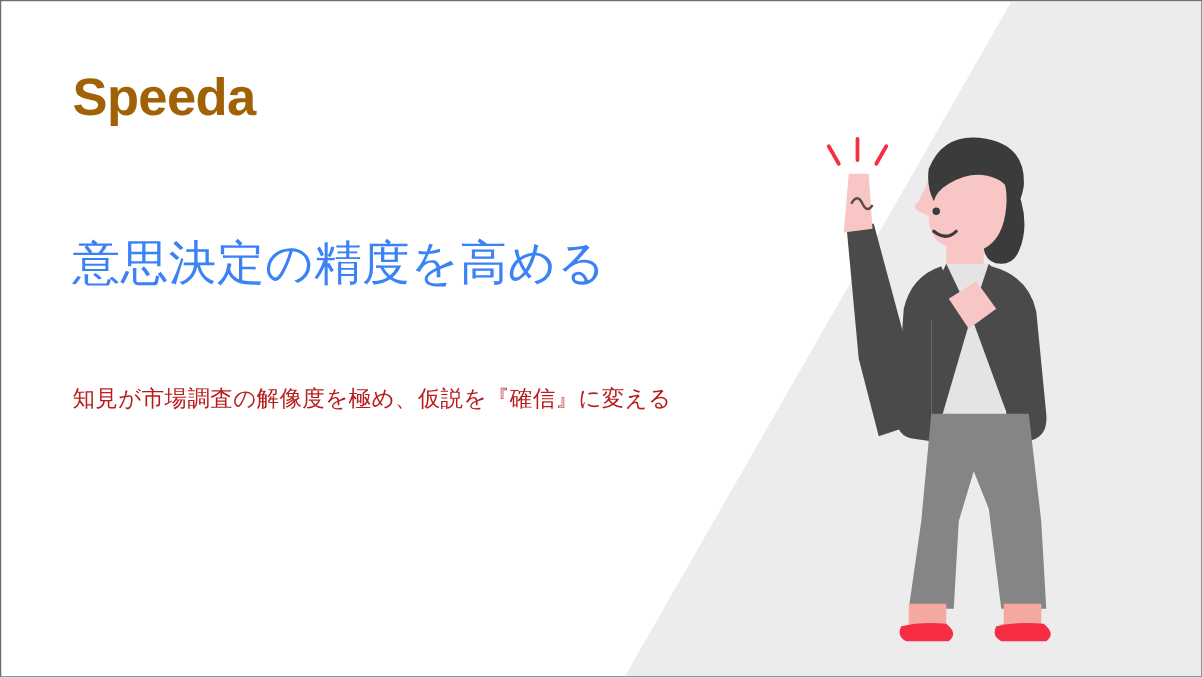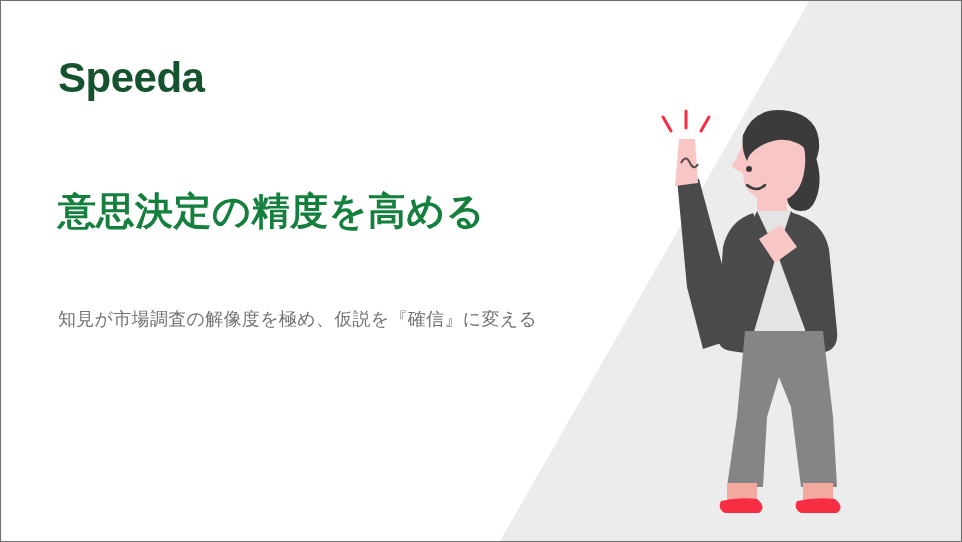--- a/index.html
+++ b/index.html
@@ -26,46 +26,46 @@
     height: 100%;
     z-index: 0;
   }
   .logo {
     position: absolute;
     left: 57px;
     top: 56px;
     font-size: 42px;
     font-weight: bold;
     letter-spacing: -0.5px;
-    color: #14532d;
+    color: #a16207;
     line-height: 1;
     z-index: 5;
     white-space: nowrap;
   }
   .headline {
     position: absolute;
     left: 57px;
     top: 180px;
     z-index: 5;
   }
   .headline-line {
     font-size: 38px;
-    font-weight: bold;
-    color: #15803d;
+    font-weight: normal;
+    color: #3b82f6;
     line-height: 1.58;
     letter-spacing: 0.5px;
     white-space: nowrap;
   }
   .subtitle {
     position: absolute;
     left: 57px;
     top: 305px;
     font-size: 18px;
     font-weight: normal;
-    color: #737373;
+    color: #b91c1c;
     line-height: 1.5;
     letter-spacing: 0.3px;
     white-space: nowrap;
     z-index: 5;
   }
   .illustration {
     position: absolute;
     left: 640px;
     top: 86px;
     width: 260px;

